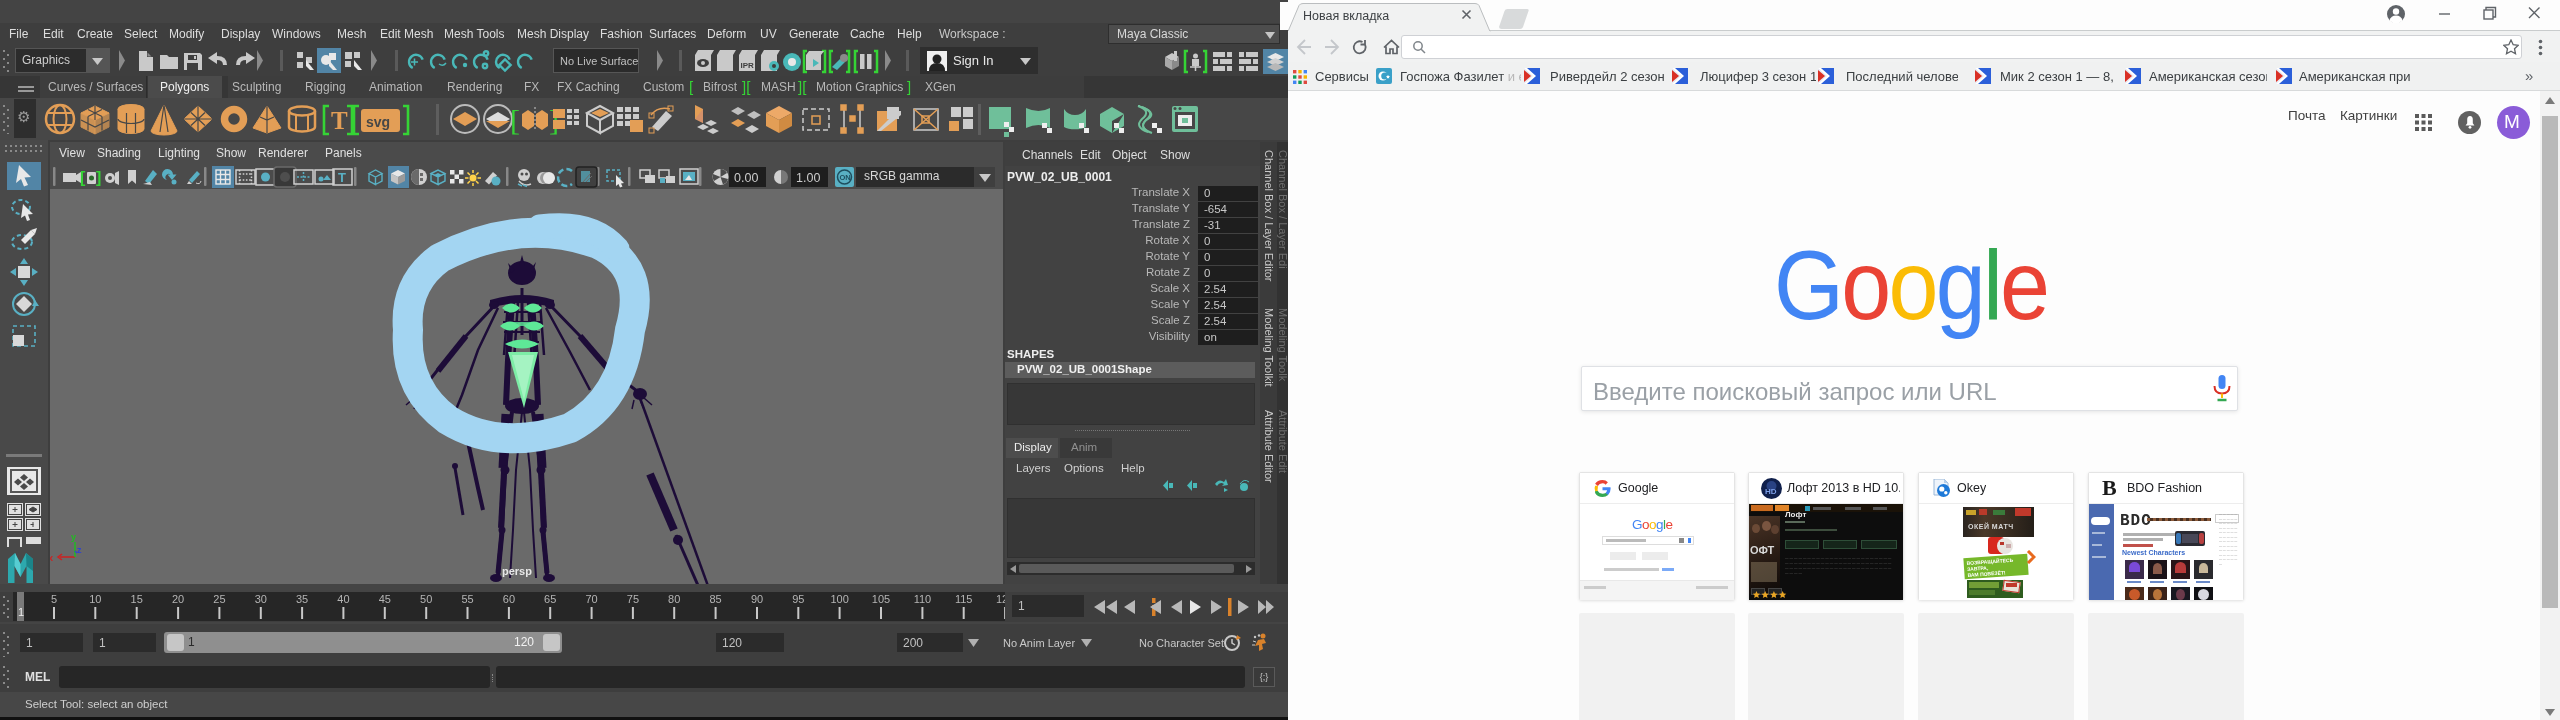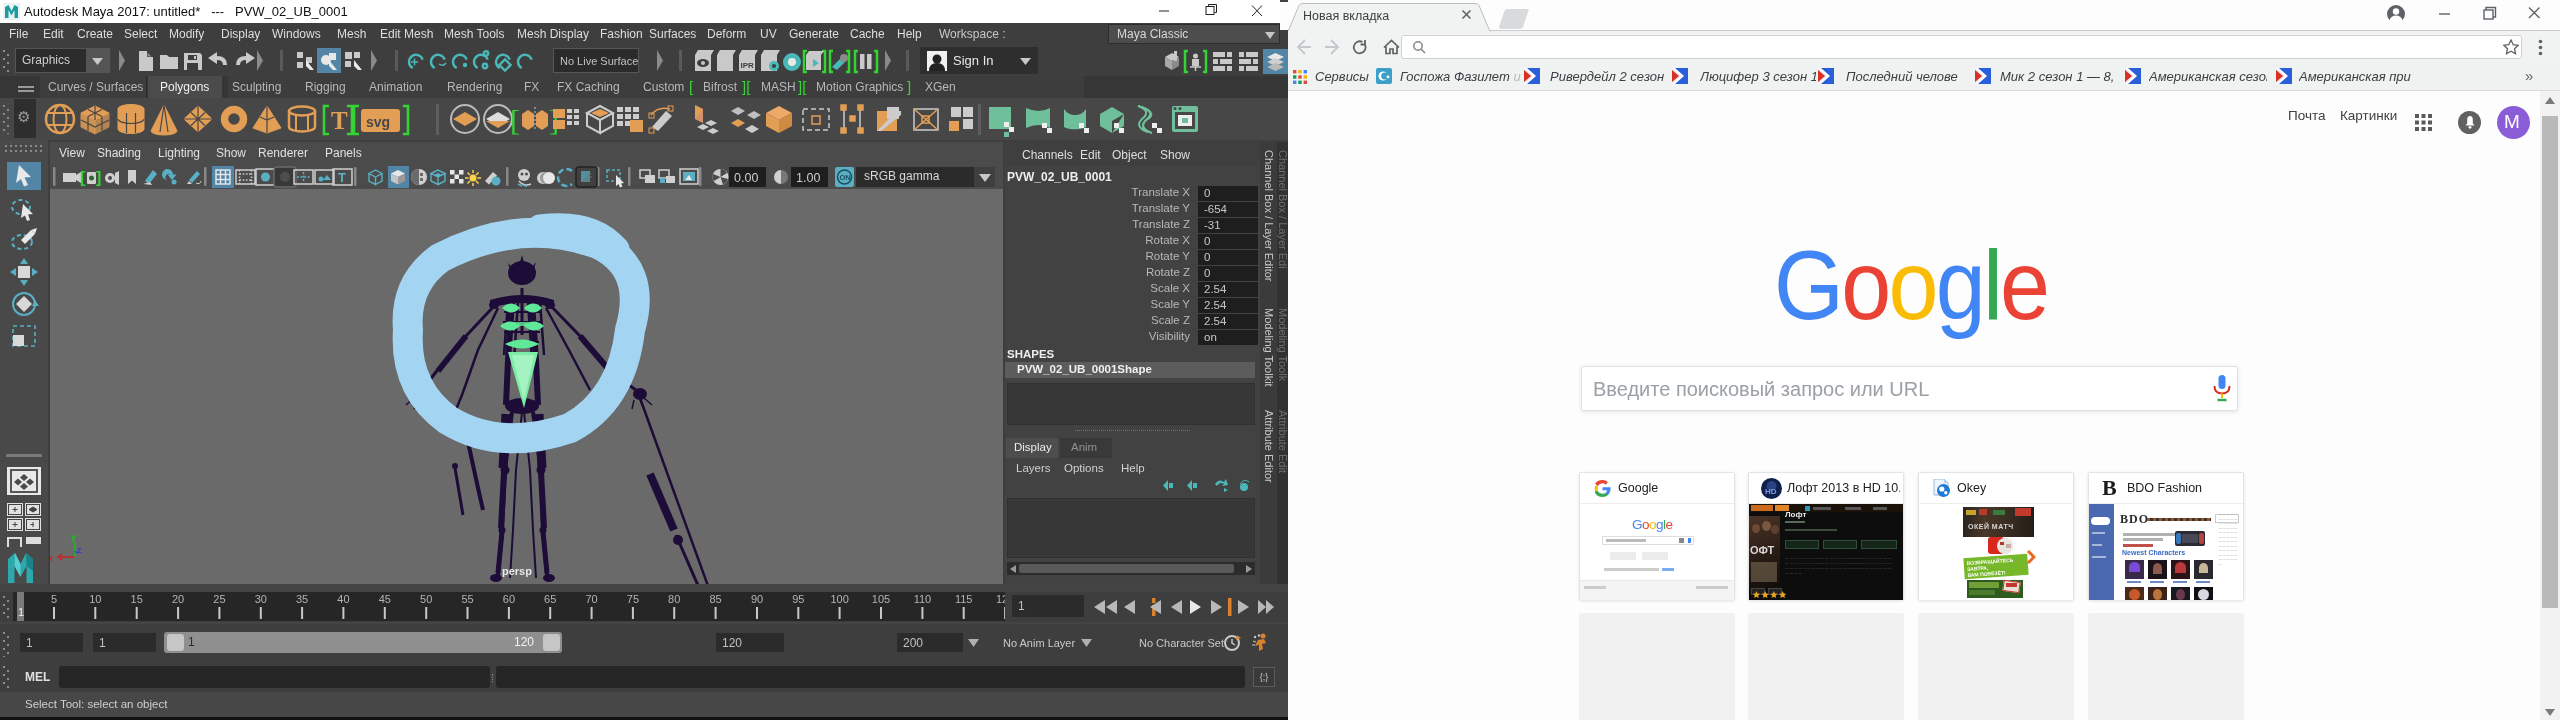--- a/index.html
+++ b/index.html
@@ -28,43 +28,30 @@
 #mblack { position:absolute; left:0; top:717px; width:1288px; height:3px; background:#111; }
 .mfield { background:#2b2b2b; color:#c0c0c0; font-size:12px; position:absolute; }
 .grip { position:absolute; width:8px; background-image:radial-gradient(circle 1px at 2px 2px,#8a8a8a 1px,transparent 1.2px),radial-gradient(circle 1px at 6px 6px,#8a8a8a 1px,transparent 1.2px); background-size:8px 8px; }
 .tbtn { position:absolute; left:7px; width:34px; height:28px; }
 .vtxt { writing-mode:vertical-rl; font-size:11px; color:#c8c8c8; position:absolute; }
 
 .cbf { position:absolute; left:193px; top:0; width:60px; height:15px; background:#1e1e1e; color:#c8c8c8; padding:1px 0 0 6px; font-size:11.5px; }
 #chrome { position:absolute; left:1288px; top:0; width:1272px; height:720px; background:#fdfdfd; }
 #ctoolbar { position:absolute; left:0; top:30px; width:1272px; height:32px; background:#f1f2f2; border-top:1px solid #c9cccd; }
 #cbookmarks { position:absolute; left:0; top:62px; width:1272px; height:29px; background:#f0f1f1; border-bottom:1px solid #d8dadb; font-size:13px; color:#3c4043; }
-#cbookmarks span.bm { position:absolute; top:7px; white-space:nowrap;font-style:italic; }
+#cbookmarks span.bm { position:absolute; top:7px; white-space:nowrap; }
 #ccontent { position:absolute; left:0; top:91px; width:1272px; height:629px; background:#fdfdfd; }
 .card { position:absolute; width:156px; background:#fff; border:1px solid #e4e4e4; box-shadow:0 1px 3px rgba(0,0,0,.12); border-radius:2px; }
 .cardtitle { position:absolute; left:0; top:0; width:100%; height:31px; background:#fff; border-bottom:1px solid #ededed; }
 .cardtitle span { position:absolute; left:38px; top:8px; font-size:12.5px; color:#202124; white-space:nowrap; overflow:hidden; max-width:113px; }
 .gcard { position:absolute; width:156px; height:200px; background:#f1f1f1; border-radius:2px; }
 </style>
 </head>
 <body>
 <div id="maya">
-  <div id="mtitle">
-    <svg class="abs" style="left:3px;top:3px" width="17" height="17" viewBox="0 0 17 17">
-        <rect x="0" y="0" width="17" height="17" fill="#e8f4f4"></rect>
-        <path d="M2 15 V4 L5.5 2 L8.5 8 L11.5 2 L15 4 V15 H11.5 V7 L8.5 12.5 L5.5 7 V15 Z" fill="#1b9aa0"></path>
-      </svg>
-    <span class="abs" style="left:24px;top:4px">Autodesk Maya 2017: untitled*&nbsp;&nbsp; --- &nbsp;&nbsp;PVW_02_UB_0001</span>
-    <svg class="abs" style="left:1152px;top:0" width="120" height="22" viewBox="0 0 120 22" stroke="#222" fill="none">
-        <path d="M7 11 H17"></path>
-        <rect x="54" y="6.5" width="8" height="8"></rect>
-        <path d="M56.5 6.5 V4.5 H64.5 V12.5 H62.5"></path>
-        <path d="M100 5.5 L110 16 M110 5.5 L100 16"></path>
-      </svg>
-  </div>
   <div id="mmenu">
     <span style="left:9px">File</span>
       <span style="left:43px">Edit</span>
       <span style="left:77px">Create</span>
       <span style="left:124px">Select</span>
       <span style="left:169px">Modify</span>
       <span style="left:221px">Display</span>
       <span style="left:272px">Windows</span>
       <span style="left:337px">Mesh</span>
       <span style="left:380px">Edit Mesh</span>
@@ -1155,21 +1142,21 @@
     <div class="abs" style="left:1252px;top:0;width:20px;height:629px;background:#f2f2f2"></div>
     <svg class="abs" style="left:1256px;top:5px" width="12" height="9">
         <path d="M6 1 L11 8 L1 8 Z" fill="#7a7a7a"></path>
       </svg>
     <div class="abs" style="left:1254px;top:25px;width:16px;height:492px;background:#b9b9b9"></div>
     <svg class="abs" style="left:1256px;top:617px" width="12" height="9">
         <path d="M6 8 L11 1 L1 1 Z" fill="#7a7a7a"></path>
       </svg>
     <div class="abs glogo" style="left:486px;top:138px;font-size:98px;letter-spacing:-3px;transform:scaleX(.917);transform-origin:left top"><span style="color:#4285f4">G</span><span style="color:#ea4335">o</span><span style="color:#fbbc05">o</span><span style="color:#4285f4">g</span><span style="color:#34a853">l</span><span style="color:#ea4335">e</span></div>
     <div class="abs" style="left:293px;top:275px;width:657px;height:45px;background:#fff;border:1px solid #dfe1e5;border-radius:2px;box-shadow:0 1px 4px rgba(0,0,0,.1)"></div>
-    <span class="abs" style="left:305px;top:287px;font-size:20px;color:#9aa0a6">Введите поисковый запрос или URL</span>
+    <span class="abs" style="left:305px;top:287px;font-size:24px;color:#9aa0a6">Введите поисковый запрос или URL</span>
     <svg class="abs" style="left:925px;top:284px" width="18" height="27" viewBox="0 0 18 27">
         <rect x="5.5" y="0" width="7" height="14" rx="3.5" fill="#4285f4"></rect>
         <path d="M1.5 11 Q1.5 18.5 9 18.5 Q16.5 18.5 16.5 11" fill="none" stroke="#d93025" stroke-width="2"></path>
         <path d="M9 18.5 V23" stroke="#fbbc05" stroke-width="2"></path>
         <path d="M4.5 25 H13.5" stroke="#34a853" stroke-width="2.5"></path>
       </svg>
 
     <div class="card" style="left:291px;top:381px;height:128px">
       <div class="cardtitle">
           <span>Google</span>
@@ -1280,21 +1267,21 @@
           <span>BDO Fashion</span>
         </div>
       <span class="abs" style="left:13px;top:2px;font-size:22px;color:#1a1a1a;font-family:'Liberation Serif',serif;font-weight:bold">B</span>
       <div class="abs" style="left:0;top:31px;width:154px;height:96px;background:#fff;overflow:hidden">
         <div class="abs" style="left:0;top:0;width:25px;height:96px;background:#4a69b0">
           <div class="abs" style="left:2px;top:13px;width:19px;height:8px;background:#fff;border-radius:4px"></div>
           <div class="abs" style="left:3px;top:28px;width:13px;height:2px;background:#a8b8d8"></div>
           <div class="abs" style="left:3px;top:40px;width:10px;height:2px;background:#a8b8d8"></div>
           <div class="abs" style="left:3px;top:52px;width:14px;height:2px;background:#a8b8d8"></div>
         </div>
-        <span class="abs" style="left:31px;top:8px;font-size:12px;color:#2a2a2a;font-family:Liberation Serif, serif;font-weight:bold;letter-spacing:1px">BDO</span>
+        <span class="abs" style="left:31px;top:8px;font-size:16px;color:#2a2a2a;font-family:Liberation Mono, monospace;font-weight:bold;letter-spacing:1px">BDO</span>
         <div class="abs" style="left:58px;top:14px;width:64px;height:3px;background:repeating-linear-gradient(90deg,#8a5a3a 0 3px,#4a3020 3px 6px)"></div>
         <div class="abs" style="left:126px;top:10px;width:24px;height:9px;border:1px solid #ccc"></div>
         <div class="abs" style="left:34px;top:29px;width:52px;height:3px;background:#b0b0b0"></div>
         <div class="abs" style="left:34px;top:34px;width:40px;height:3px;background:#b0b0b0"></div>
         <div class="abs" style="left:34px;top:40px;width:30px;height:2.5px;background:#c0504a"></div>
         <div class="abs" style="left:86px;top:27px;width:30px;height:15px;background:#2a2a32;border-radius:2px">
           <div class="abs" style="left:1px;top:2px;width:5px;height:11px;background:#3878b8;border-radius:2px"></div>
           <div class="abs" style="left:24px;top:2px;width:5px;height:11px;background:#b84040;border-radius:2px"></div>
           <div class="abs" style="left:7px;top:3px;width:16px;height:9px;background:#484858"></div>
         </div>

